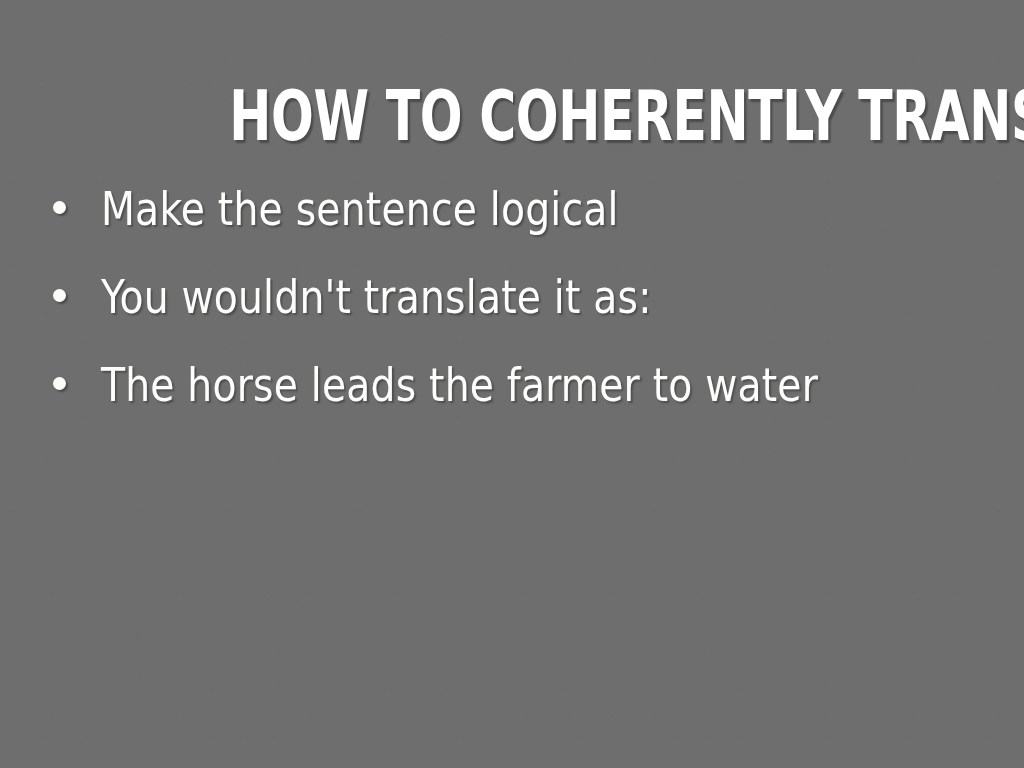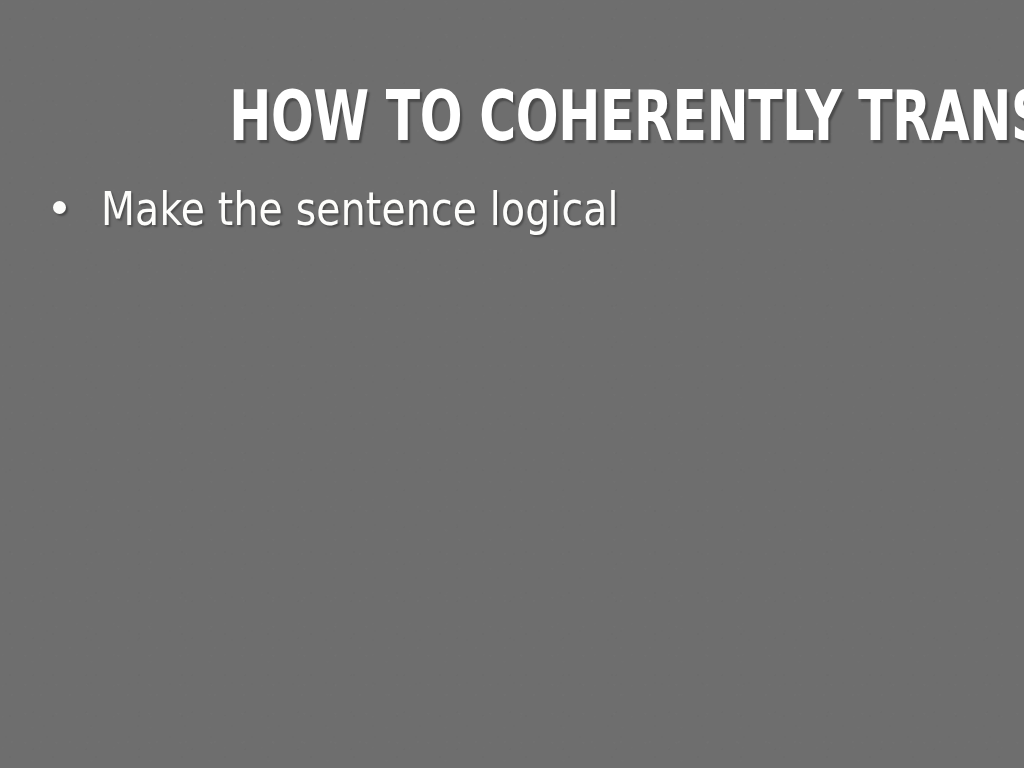--- a/index.html
+++ b/index.html
@@ -112,17 +112,25 @@
 
   <ul class="bullet-list">
 
     <li class="bullet-item">
       <span class="bullet-marker"></span>
       <span class="bullet-text">Make the sentence logical</span>
     </li>
 
 
 
+    <li class="bullet-item">
+      <span class="bullet-marker"></span>
+      <span class="bullet-text">You wouldn't translate it as:</span>
+    </li>
 
+    <li class="bullet-item">
+      <span class="bullet-marker"></span>
+      <span class="bullet-text">The horse leads the farmer to water</span>
+    </li>
 
   </ul>
 
 </div>
 
 </body></html>

